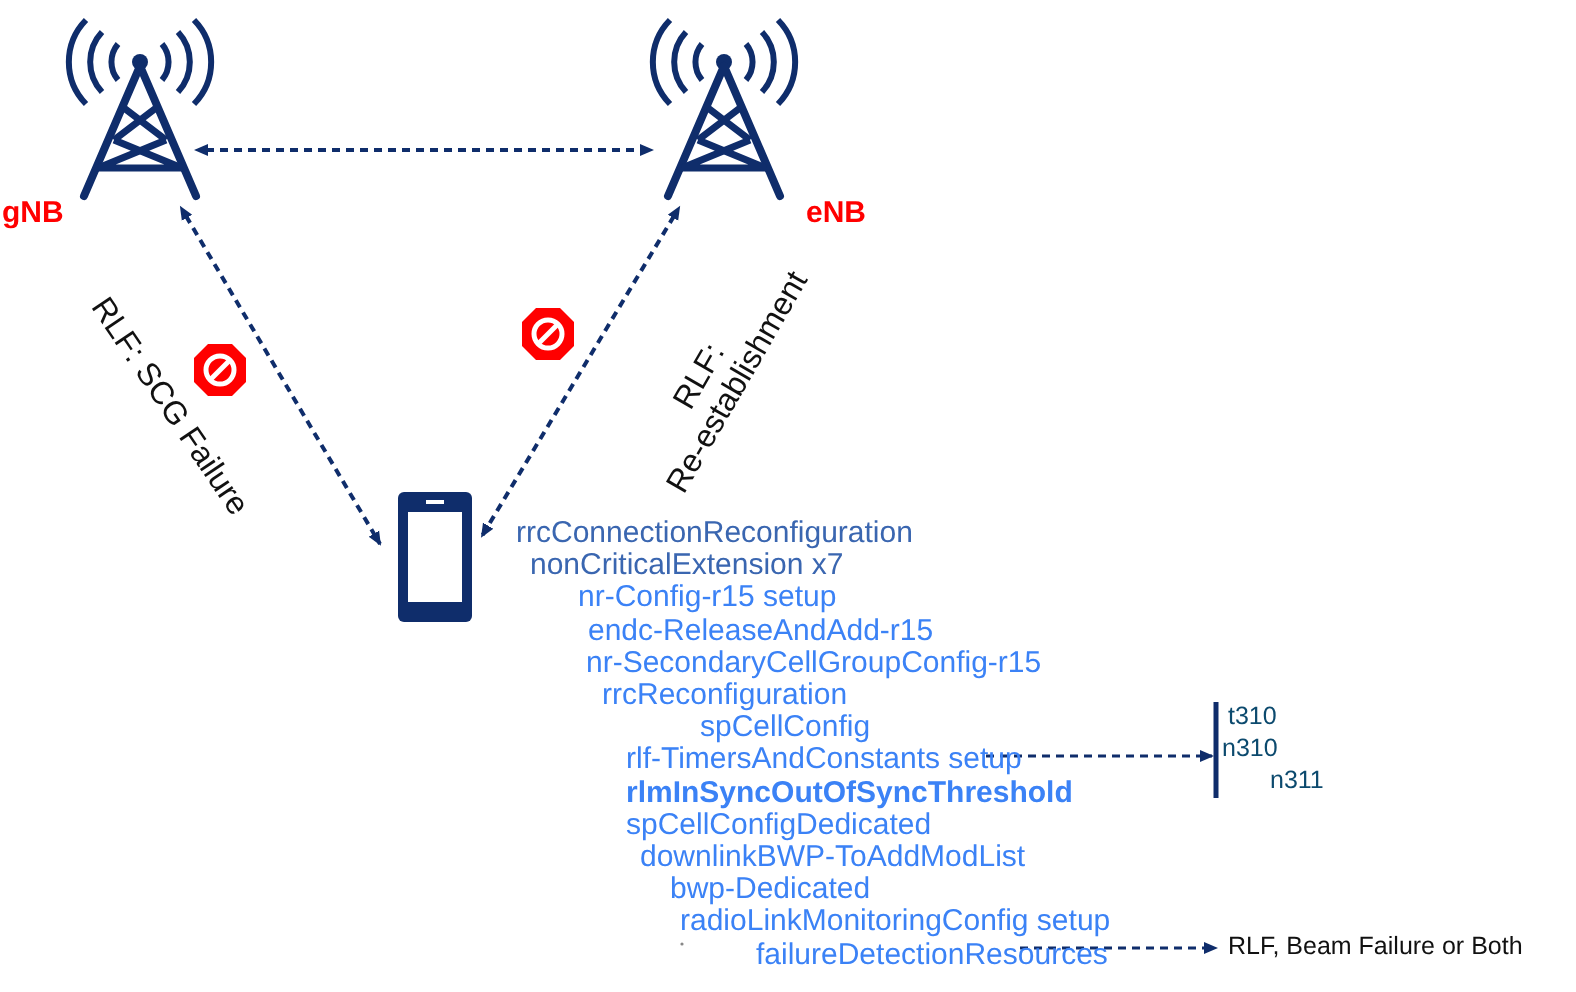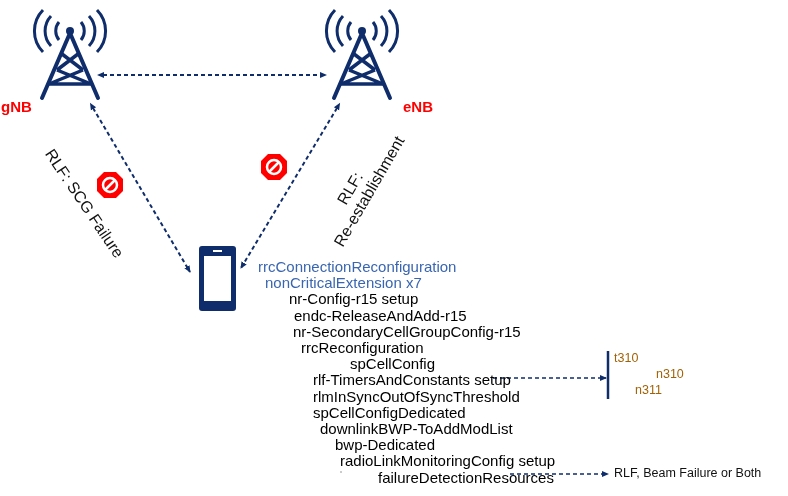--- a/index.html
+++ b/index.html
@@ -4,22 +4,22 @@
 <style>
   html, body { margin: 0; padding: 0; background: #ffffff; }
   body { width: 788px; height: 496px; position: relative; overflow: hidden;
          font-family: "Liberation Sans", sans-serif; }
   svg.layer { position: absolute; left: 0; top: 0; }
   .node-label { position: absolute; font-weight: bold; font-size: 15px; color: #ff0000; margin-top: 40px; }
   .rot-label { position: absolute; font-size: 16px; color: #111111; white-space: nowrap;
                transform-origin: 0 0; line-height: 18px; }
   .tree-line { position: absolute; font-size: 15px; white-space: nowrap; line-height: 16px; }
   .blue { color: #3a66b0; }
-  .red { color: #000000; text-align: right; }
-  .param { position: absolute; font-size: 12.5px; color: #a16207; line-height: 14px; }
+  .red { color: #3b82f6; text-align: right; }
+  .param { position: absolute; font-size: 12.5px; color: #0c4a6e; line-height: 14px; }
   .result { position: absolute; font-size: 12.5px; color: #111111; white-space: nowrap; }
 </style>
 </head>
 <body>
 
 <svg class="layer" width="788" height="496" viewBox="0 0 788 496">
   <defs>
     <marker id="arr" markerWidth="8" markerHeight="8" refX="6" refY="4" orient="auto" markerUnits="userSpaceOnUse">
       <path d="M0,1 L7,4 L0,7 Z" fill="#0f2d6b"></path>
     </marker>
@@ -83,25 +83,25 @@
 
 <div id="tree">
     <div class="tree-line blue" style="left: 258px; top: 259px;">rrcConnectionReconfiguration</div>
     <div class="tree-line blue" style="left: 265px; top: 275.2px;">nonCriticalExtension x7</div>
     <div class="tree-line red" style="left: 289px; top: 291.4px;">nr-Config-r15 setup</div>
     <div class="tree-line red" style="left: 294px; top: 307.6px;">endc-ReleaseAndAdd-r15</div>
     <div class="tree-line red" style="left: 293px; top: 323.8px;">nr-SecondaryCellGroupConfig-r15</div>
     <div class="tree-line red" style="left: 301px; top: 340px;">rrcReconfiguration</div>
     <div class="tree-line red" style="left: 305px; top: 356.2px; margin-left: 45px;">spCellConfig</div>
     <div class="tree-line red" style="left: 313px; top: 372.4px;">rlf-TimersAndConstants setup</div>
-    <div class="tree-line red" style="left: 313px; top: 388.6px;">rlmInSyncOutOfSyncThreshold</div>
+    <div class="tree-line red" style="left: 313px; top: 388.6px; font-weight: bold;">rlmInSyncOutOfSyncThreshold</div>
     <div class="tree-line red" style="left: 313px; top: 404.8px;">spCellConfigDedicated</div>
     <div class="tree-line red" style="left: 320px; top: 421px;">downlinkBWP-ToAddModList</div>
     <div class="tree-line red" style="left: 335px; top: 437.2px;">bwp-Dedicated</div>
     <div class="tree-line red" style="left: 340px; top: 453.4px;">radioLinkMonitoringConfig setup</div>
     <div class="tree-line red" style="left: 355px; top: 469.6px; margin-left: 23px;">failureDetectionResources</div>
   </div>
 
 <div class="param" style="left:614px; top:351px;">t310</div>
-<div class="param" style="left:611px; top:367px;margin-left:45px;">n310</div>
+<div class="param" style="left:611px; top:367px;">n310</div>
 <div class="param" style="left:611px; top:383px;margin-left:24px;">n311</div>
 
 <div class="result" style="left:614px; top:466px;">RLF, Beam Failure or Both</div>
 
 </body></html>

